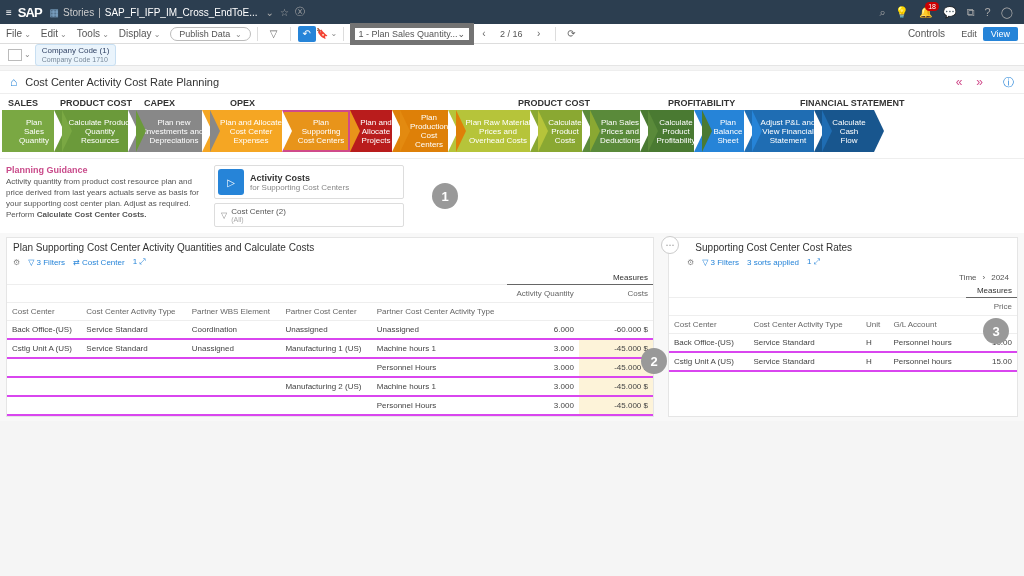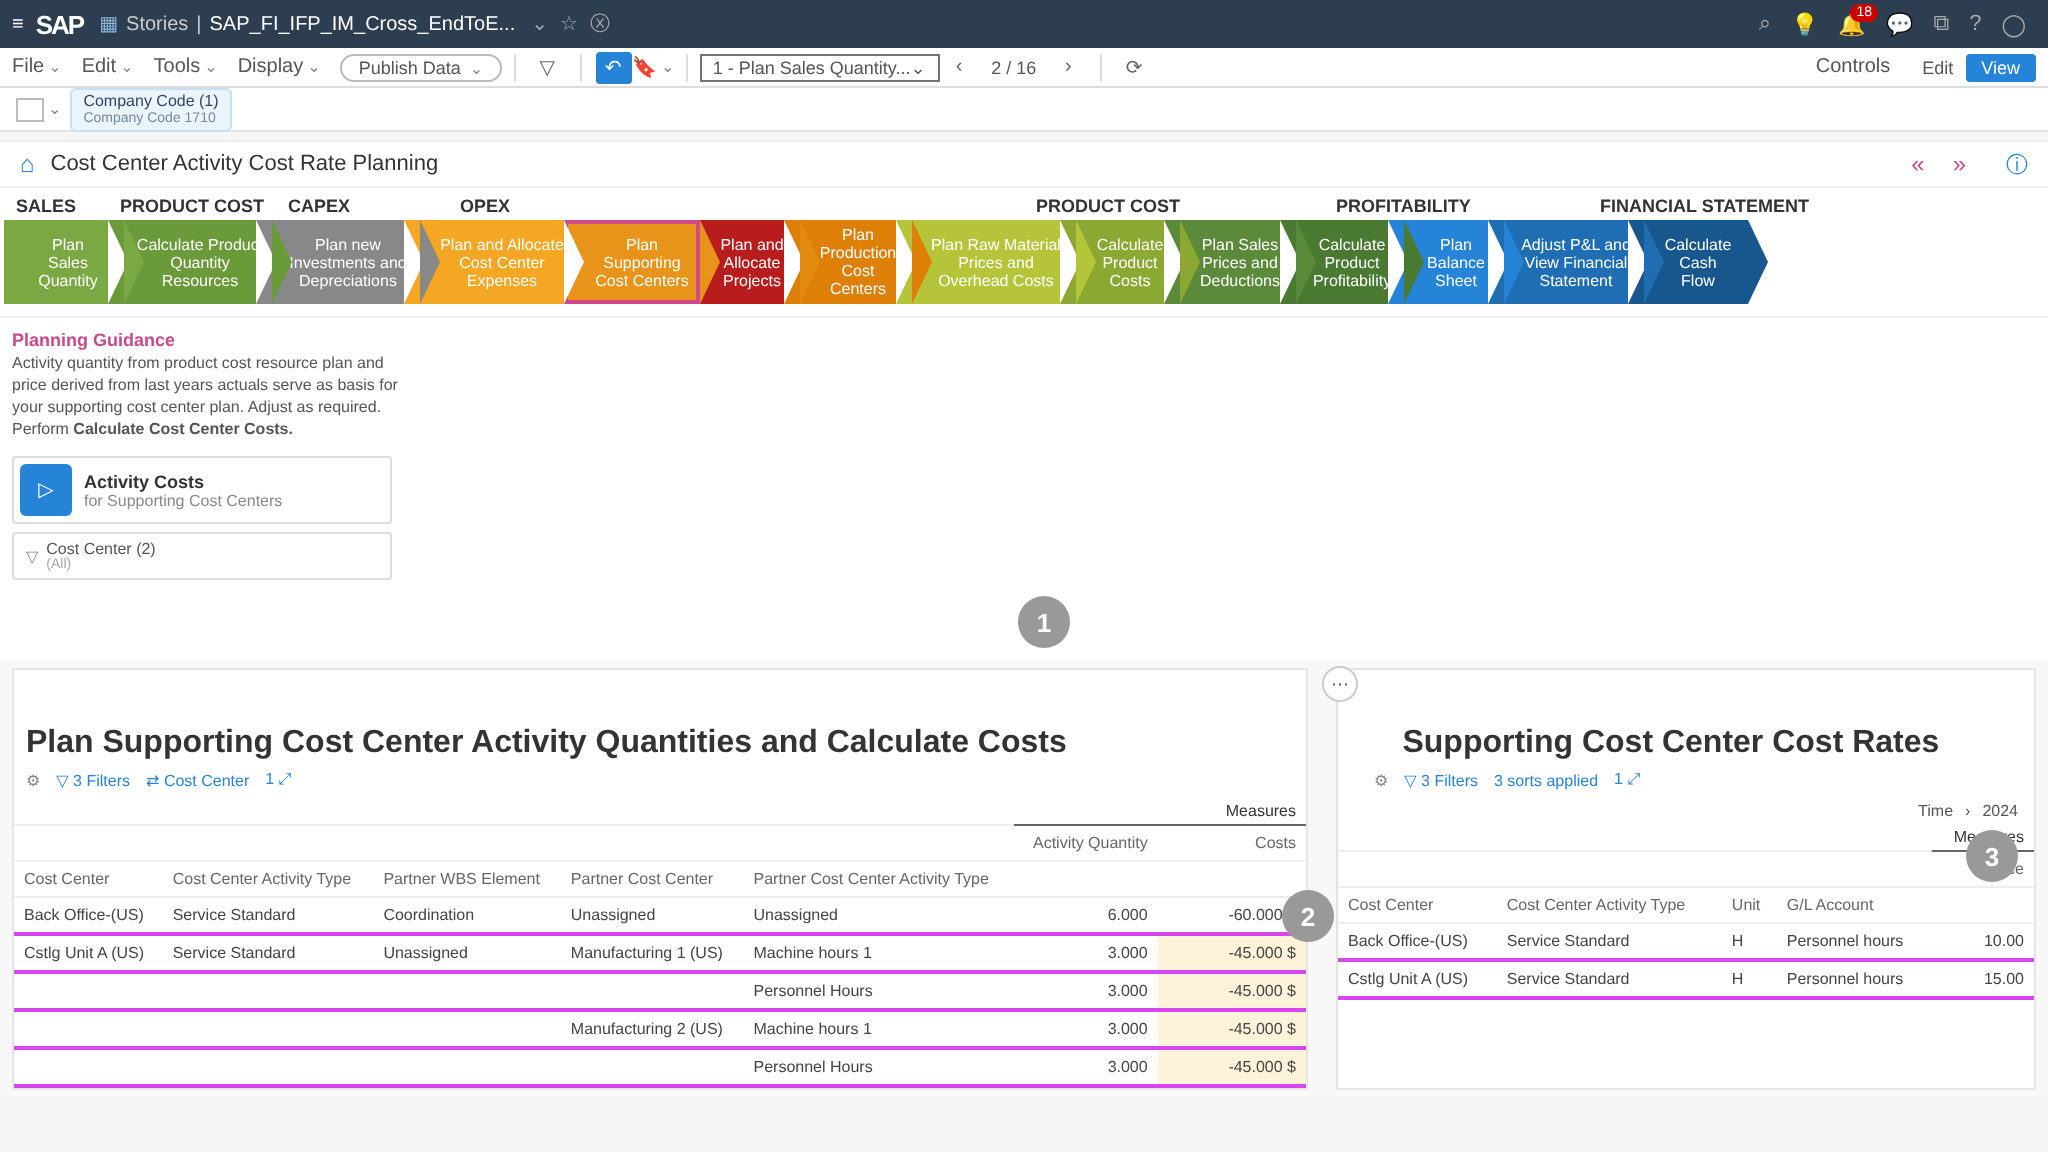--- a/index.html
+++ b/index.html
@@ -15,21 +15,21 @@
 .badge { position:absolute; top:-4px; right:-6px; background:#c00; color:#fff; font-size:7px; border-radius:6px; padding:0 3px; line-height:9px; }
 
 
 .toolbar { height:20px; background:#fff; border-bottom:1px solid #ddd; display:flex; align-items:center; padding:0 6px; font-size:10px; color:#555; }
 .toolbar .titem { margin-right:10px; cursor:pointer; }
 .toolbar .chev { font-size:8px; color:#888; margin-left:2px; }
 .toolbar .publish { border:1px solid #bbb; border-radius:9px; padding:1px 8px; font-size:9px; }
 .toolbar .divider { width:1px; height:14px; background:#ddd; margin:0 6px; }
 .toolbar .iconbtn { width:18px; height:16px; display:flex; align-items:center; justify-content:center; color:#666; cursor:pointer; margin:0 1px; }
 .toolbar .undo { background:#2684d8; color:#fff; border-radius:2px; }
-.toolbar .select { border:1px solid #737373; padding:1px 4px; font-size:9px; min-width:120px; display:flex; justify-content:center; }
+.toolbar .select { border:5px solid #737373; padding:1px 4px; font-size:9px; min-width:120px; display:flex; justify-content:center; }
 .toolbar .pager { font-size:9px; color:#555; margin:0 6px; }
 .toolbar .view-btn { background:#2684d8; color:#fff; padding:2px 8px; border-radius:2px; font-size:9px; }
 .toolbar .edit-btn { padding:2px 6px; font-size:9px; color:#555; }
 
 
 .filterrow { height:22px; background:#fff; border-bottom:1px solid #e5e5e5; display:flex; align-items:center; padding:0 8px; }
 .chip { border:1px solid #c8dff2; background:#eaf4fc; border-radius:3px; padding:1px 6px; font-size:8px; color:#2a6496; display:flex; flex-direction:column; line-height:9px; margin-left:4px; }
 .chip .cname { color:#346; }
 .chip .cval { color:#789; font-size:7px; }
 .filterrow .thumb { width:14px; height:12px; border:1px solid #bbb; margin-right:2px; }
@@ -62,37 +62,37 @@
 .a-opex4 { background:#de8008; color:#de8008; width:64px; }
 .a-pc1 { background:#b6c43a; color:#b6c43a; width:90px; }
 .a-pc2 { background:#8aa832; color:#8aa832; width:60px; }
 .a-prof1 { background:#5a8a3a; color:#5a8a3a; width:66px; }
 .a-prof2 { background:#4a7a32; color:#4a7a32; width:62px; }
 .a-fs1 { background:#2684d8; color:#2684d8; width:58px; }
 .a-fs2 { background:#1f6db3; color:#1f6db3; width:78px; }
 .a-fs3 { background:#18568e; color:#18568e; width:60px; }
 
 
-.guidrow { display:flex; background:#fff; border-top:1px solid #eee; padding:6px; gap:8px; align-items:flex-start;flex-direction:column; }
+.guidrow { display:flex; background:#fff; border-top:1px solid #eee; padding:6px; gap:8px; align-items:flex-start; }
 .guidance { width:200px; font-size:8px; color:#555; line-height:11px; }
 .guidance .gtitle { color:#c94a8a; font-weight:bold; font-size:9px; }
 .actioncol { width:190px; display:flex; flex-direction:column; gap:4px; }
 .actionbtn { display:flex; align-items:center; border:1px solid #ddd; border-radius:2px; padding:3px; }
 .playbox { width:26px; height:26px; background:#2684d8; color:#fff; display:flex; align-items:center; justify-content:center; border-radius:3px; margin-right:6px; font-size:10px; }
 .actionbtn .albl { font-size:9px; font-weight:bold; color:#333; }
 .actionbtn .asub { font-size:8px; color:#888; }
 .ccfilter { border:1px solid #ddd; border-radius:2px; padding:3px 6px; font-size:8px; color:#555; display:flex; align-items:center; }
 .numcircle { width:26px; height:26px; border-radius:50%; background:#999; color:#fff; display:flex; align-items:center; justify-content:center; font-size:13px; font-weight:bold; margin-left:20px; align-self:center; }
 
 
 .tables { display:flex; gap:14px; padding:4px 6px; background:#f8f8f8; }
 .tpanel { background:#fff; border:1px solid #e5e5e5; }
 .tpanel.left { flex:0 0 648px; }
 .tpanel.right { flex:1; position:relative; }
-.thead { padding:4px 6px; font-size:16px; font-weight:bold; color:#333;margin-top:24px; }
+.thead { padding:4px 6px; font-size:10px; font-weight:normal; color:#333; }
 .tmeta { padding:0 6px 4px; font-size:8px; color:#2684d8; display:flex; gap:8px; align-items:center; }
 .tmeta .gear { color:#888; }
 .grid { width:100%; border-collapse:collapse; font-size:8px; }
 .grid th { text-align:left; color:#666; font-weight:normal; padding:4px 5px; border-bottom:1px solid #eee; }
 .grid th.r, .grid td.r { text-align:right; }
 .grid td { padding:4px 5px; border-bottom:2px solid #d946ef; color:#444; }
 .grid .hl { background:#fdf3d9;padding-left:31px; }
 .grid .grphdr { border-bottom:1px solid #666; font-size:8px; color:#333; text-align:right; padding:2px 5px; }
 .tpanel .num2 { position:absolute; right:-14px; top:110px; }
 .tpanel .num3 { position:absolute; right:8px; top:80px; }

